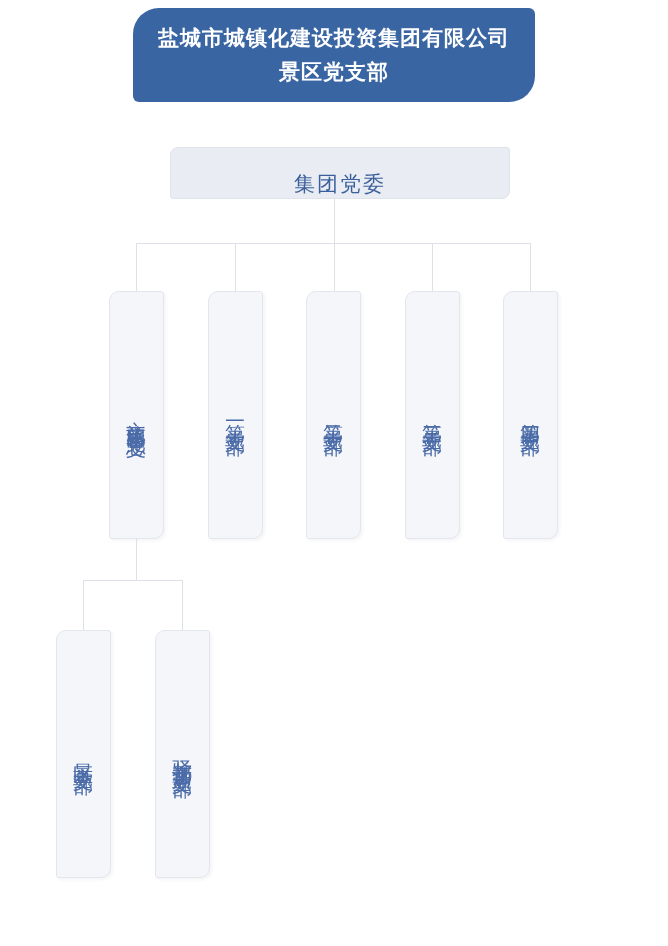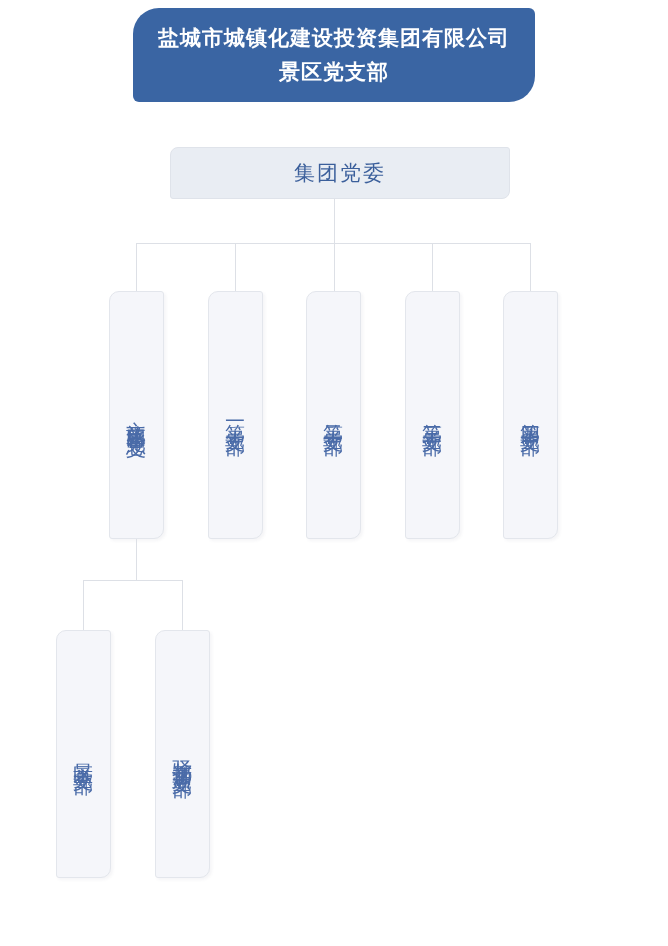--- a/index.html
+++ b/index.html
@@ -31,21 +31,21 @@
     color:var(--title-text);
     font-size:21px;font-weight:700;
     letter-spacing:1px;
     text-align:center;
   }
   .root-box{
     position:absolute;left:170px;top:147px;width:340px;height:52px;
     background:var(--root-bg);
     border:1px solid var(--root-border);
     border-radius:8px 3px 8px 3px;
-    display:flex;justify-content:center;align-items:center;
+    display:flex;justify-content:center;align-items:flex-end;
     color:var(--root-text);
     font-size:21px;
     letter-spacing:2px;
   }
   .vnode{
     position:absolute;width:55px;height:248px;
     background:var(--node-bg);
     border:1px solid var(--node-border);
     border-radius:10px 3px 10px 3px;
     box-shadow:2px 2px 3px rgba(80,90,120,0.06);

